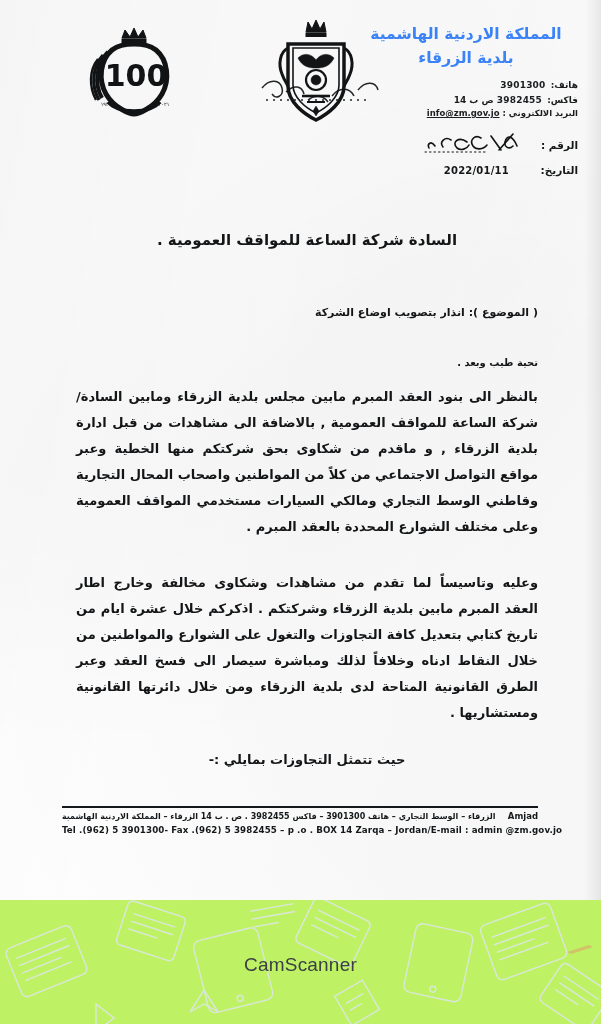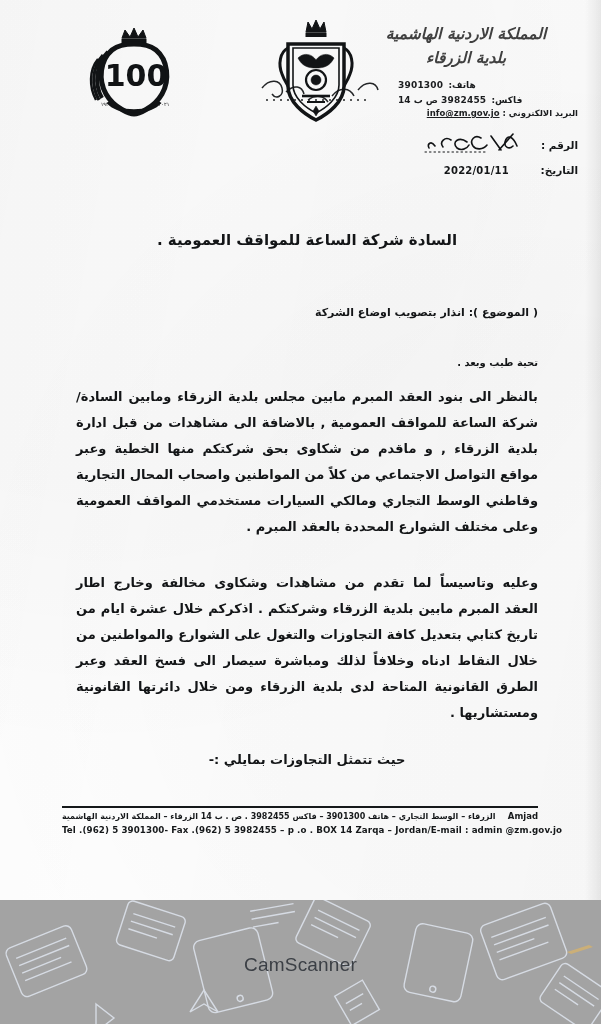--- a/index.html
+++ b/index.html
@@ -88,43 +88,42 @@
     right: 20px;
     top: 22px;
     width: 230px;
     text-align: center;
     direction: rtl;
   }
   .org-title {
     font-family: "DejaVu Sans", sans-serif;
     font-size: 15.5px;
     font-weight: 700;
-    color: #404040;
+    color: #3b82f6;
     letter-spacing: 0;
     line-height: 1.55;
     white-space: nowrap;
-    font-style: italic;
   }
 
   
   #contact-block {
     position: absolute;
     right: 23px;
     top: 78px;
     width: 180px;
     text-align: left;
     direction: rtl;
     color: #1b1d1f;
   }
   .contact-line {
     font-size: 9px;
     font-weight: 700;
     line-height: 1.62;
     white-space: nowrap;
-    text-align: left;
+    text-align: right;
   }
   .contact-line.email {
     font-size: 8.5px;
     padding-left: 32px;
   }
   .contact-line.email .email-value {
     text-decoration: underline;
     direction: ltr;
     display: inline-block;
   }
@@ -257,21 +256,21 @@
     letter-spacing: 0.1px;
   }
 
   
   #camscanner-band {
     position: absolute;
     left: 0;
     top: 900px;
     width: 601px;
     height: 124px;
-    background: #a3a3a3;
+    background: #bef264;
     overflow: hidden;
   }
   #camscanner-pattern {
     position: absolute;
     inset: 0;
     opacity: 0.85;
   }
   #camscanner-label {
     position: absolute;
     left: 0;

